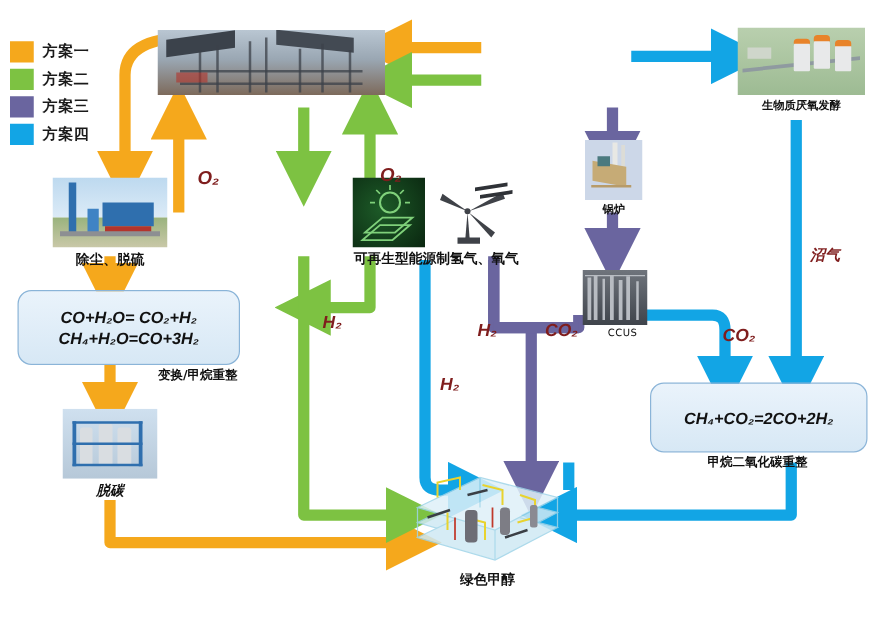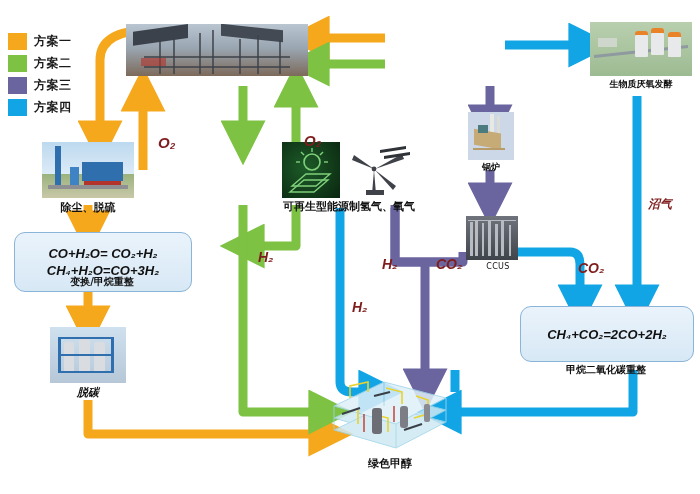--- a/index.html
+++ b/index.html
@@ -318,21 +318,21 @@
         <rect x="96" y="34" width="6" height="18" rx="2" fill="#8a8a92"></rect>
       </svg>
     </div>
     <div class="cap">绿色甲醇</div>
   </div>
 
   <div class="eqbox" style="left:14px;top:232px;width:176px;height:58px;">
     <div class="eq" style="font-size:13px;">CO+H₂O= CO₂+H₂</div>
     <div class="eq" style="font-size:13px;margin-top:2px;">CH₄+H₂O=CO+3H₂</div>
   </div>
-  <div class="eqcap" style="left:14px;top:275px;width:176px;">变换/甲烷重整</div>
+  <div class="eqcap" style="left:14px;top:293px;width:176px;text-align:right;">变换/甲烷重整</div>
 
   <div class="eqbox" style="left:520px;top:306px;width:172px;height:54px;">
     <div class="eq" style="font-size:13px;">CH₄+CO₂=2CO+2H₂</div>
   </div>
   <div class="eqcap" style="left:520px;top:363px;width:172px;">甲烷二氧化碳重整</div>
 
   <div class="alabel" style="left:158px;top:110px;font-size:15px;">O₂</div>
   <div class="alabel" style="left:304px;top:108px;font-size:15px;">O₂</div>
   <div class="alabel" style="left:258px;top:225px;font-size:14px;">H₂</div>
   <div class="alabel" style="left:382px;top:232px;font-size:14px;">H₂</div>

